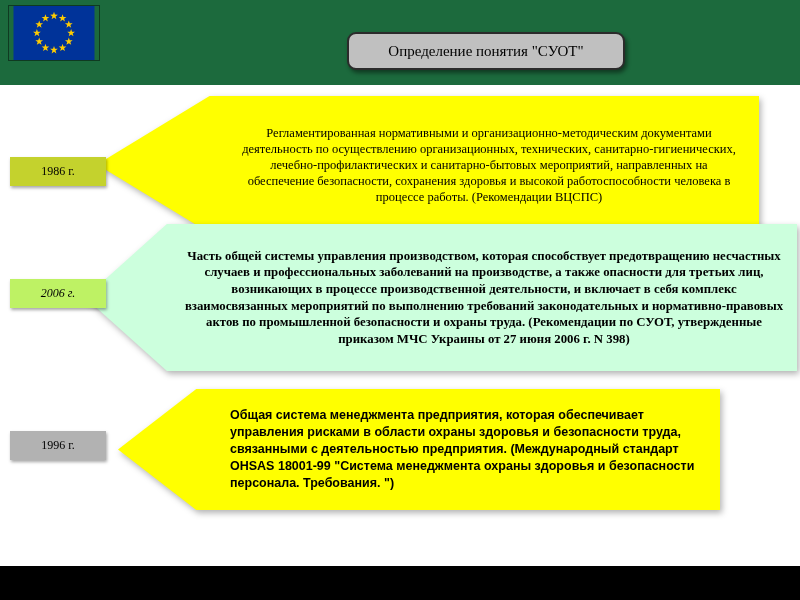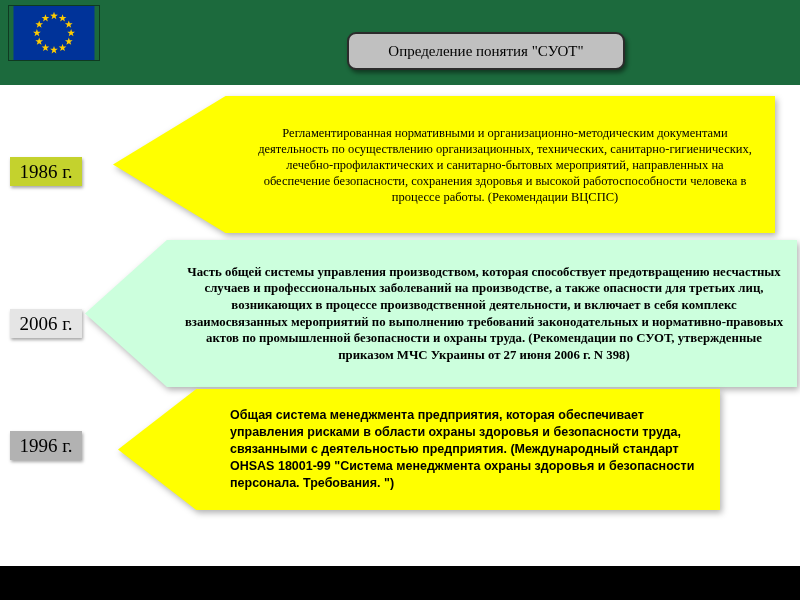--- a/index.html
+++ b/index.html
@@ -34,26 +34,26 @@
     box-shadow:2px 3px 4px rgba(0,0,0,0.45);
     font-size:15px;
   }
   
   .arrow-wrap{position:absolute;filter:drop-shadow(2px 3px 3px rgba(0,0,0,0.3));}
   .arrow{
     width:100%;height:100%;
     display:flex;align-items:center;
     box-sizing:border-box;
   }
-  .a1{left:113px;top:96px;width:662px;height:137px;}
+  .a1{left:97px;top:96px;width:662px;height:137px;}
   .a1 .arrow{
     background:#ffff00;
     clip-path:polygon(0% 50%, 17% 0%, 100% 0%, 100% 100%, 17% 100%);
   }
-  .a2{left:85px;top:240px;width:712px;height:147px;}
+  .a2{left:85px;top:224px;width:712px;height:147px;}
   .a2 .arrow{
     background:#ccffdd;
     clip-path:polygon(0% 50%, 11.5% 0%, 100% 0%, 100% 100%, 11.5% 100%);
   }
   .a3{left:118px;top:389px;width:602px;height:121px;}
   .a3 .arrow{
     background:#ffff00;
     clip-path:polygon(0% 50%, 13% 0%, 100% 0%, 100% 100%, 13% 100%);
   }
   .arrow-text{width:100%;box-sizing:border-box;}
@@ -70,27 +70,27 @@
   }
   .t3{
     padding:4px 22px 4px 112px;
     text-align:left;
     font-weight:bold;
     font-family:"Liberation Sans", sans-serif;
     font-size:12.5px;line-height:1.35;
   }
   
   .year{
-    position:absolute;left:10px;width:72px;height:29px;
+    position:absolute;left:10px;width:96px;height:29px;
     display:flex;align-items:center;justify-content:center;
-    font-size:19px;
+    font-size:12px;
     box-shadow:1px 2px 3px rgba(0,0,0,0.35);
   }
   .y1986{top:157px;background:#c4d22d;}
-  .y2006{top:309px;background:#e5e5e5;}
+  .y2006{top:279px;background:#bef264;font-style:italic;}
   .y1999{top:431px;background:#b2b2b2;}
   
   .bottom-bar{
     position:absolute;left:0;top:566px;width:800px;height:34px;
     background:#000000;
   }
 </style>
 </head>
 <body>
 

